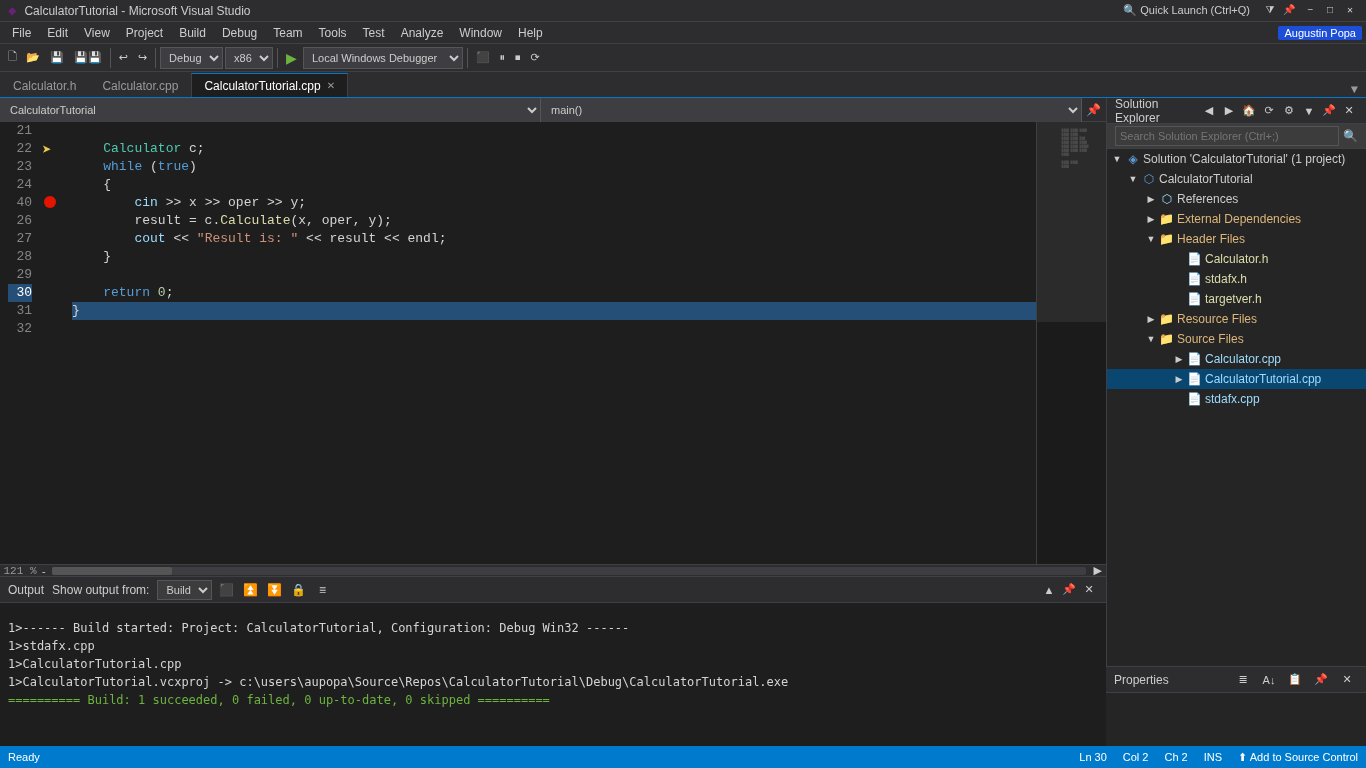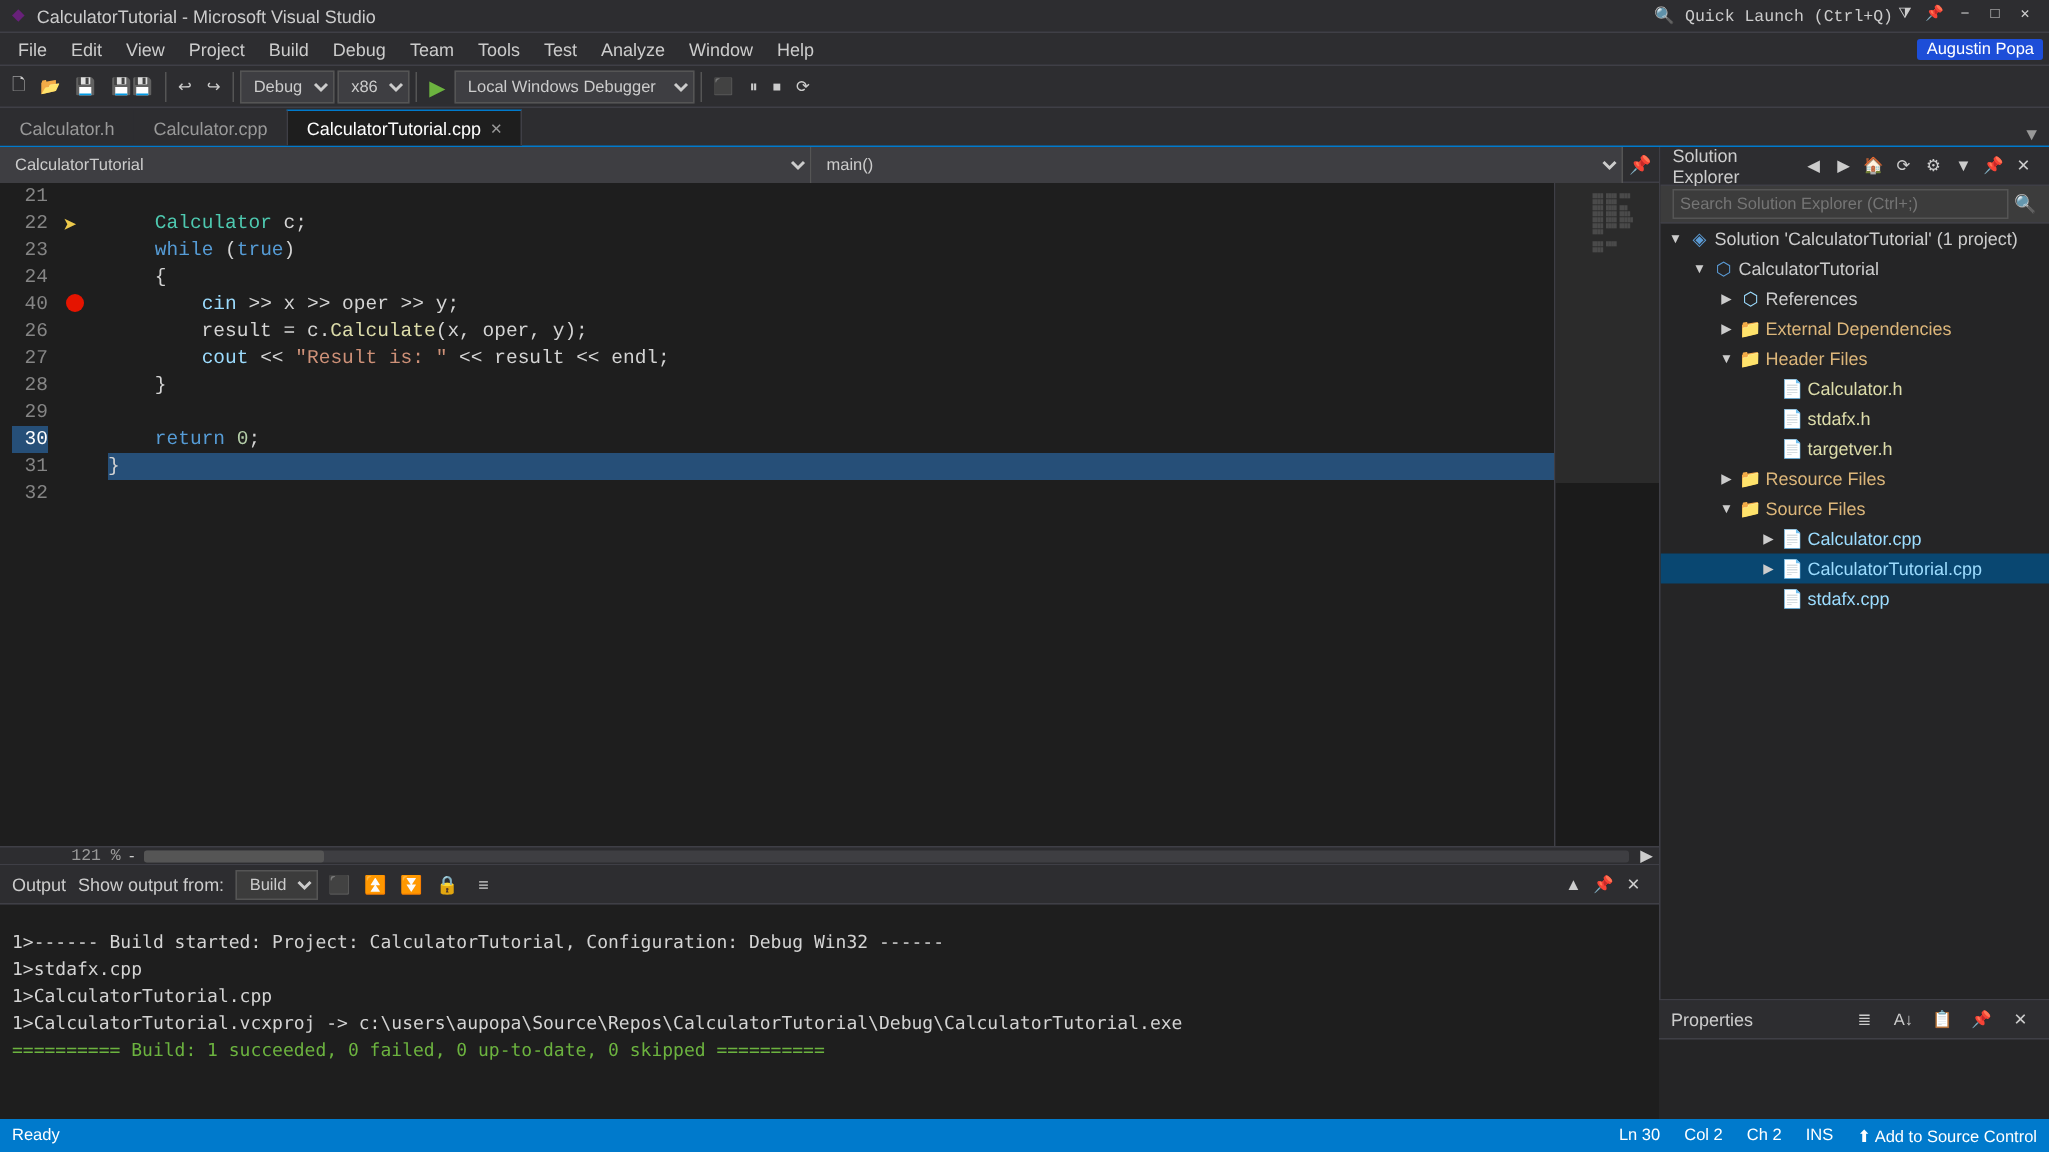--- a/index.html
+++ b/index.html
@@ -34,24 +34,24 @@
       display: inline-block;
       width: 16px;
       height: 16px;
       text-align: center;
       line-height: 16px;
       color: #ccc;
       font-size: 10px;
       cursor: pointer;
     }
     #title-bar .quick-launch {
-      font-family: Liberation Mono, monospace;
-      font-size: 11px;
-      color: #ccc;
-      margin-right: 0;
+      font-family: Liberation Sans, sans-serif;
+      font-size: 11px;
+      color: #ccc;
+      margin-right: 12px;
     }
 
     
     #menu-bar {
       background: #2d2d30;
       height: 22px;
       display: flex;
       align-items: center;
       padding: 0 4px;
       font-family: 'Segoe UI', sans-serif;
@@ -465,21 +465,20 @@
       background: #2d2d30;
       border-top: 1px solid #3f3f46;
       display: flex;
       align-items: center;
     }
     .h-scroll-label {
       width: 40px;
       text-align: center;
       font-size: 11px;
       color: #999;
-      margin-left: 44px;
     }
     .h-scroll-track {
       flex: 1;
       height: 8px;
       background: #3e3e42;
       border-radius: 2px;
       margin: 0 4px;
       position: relative;
     }
     .h-scroll-thumb {

